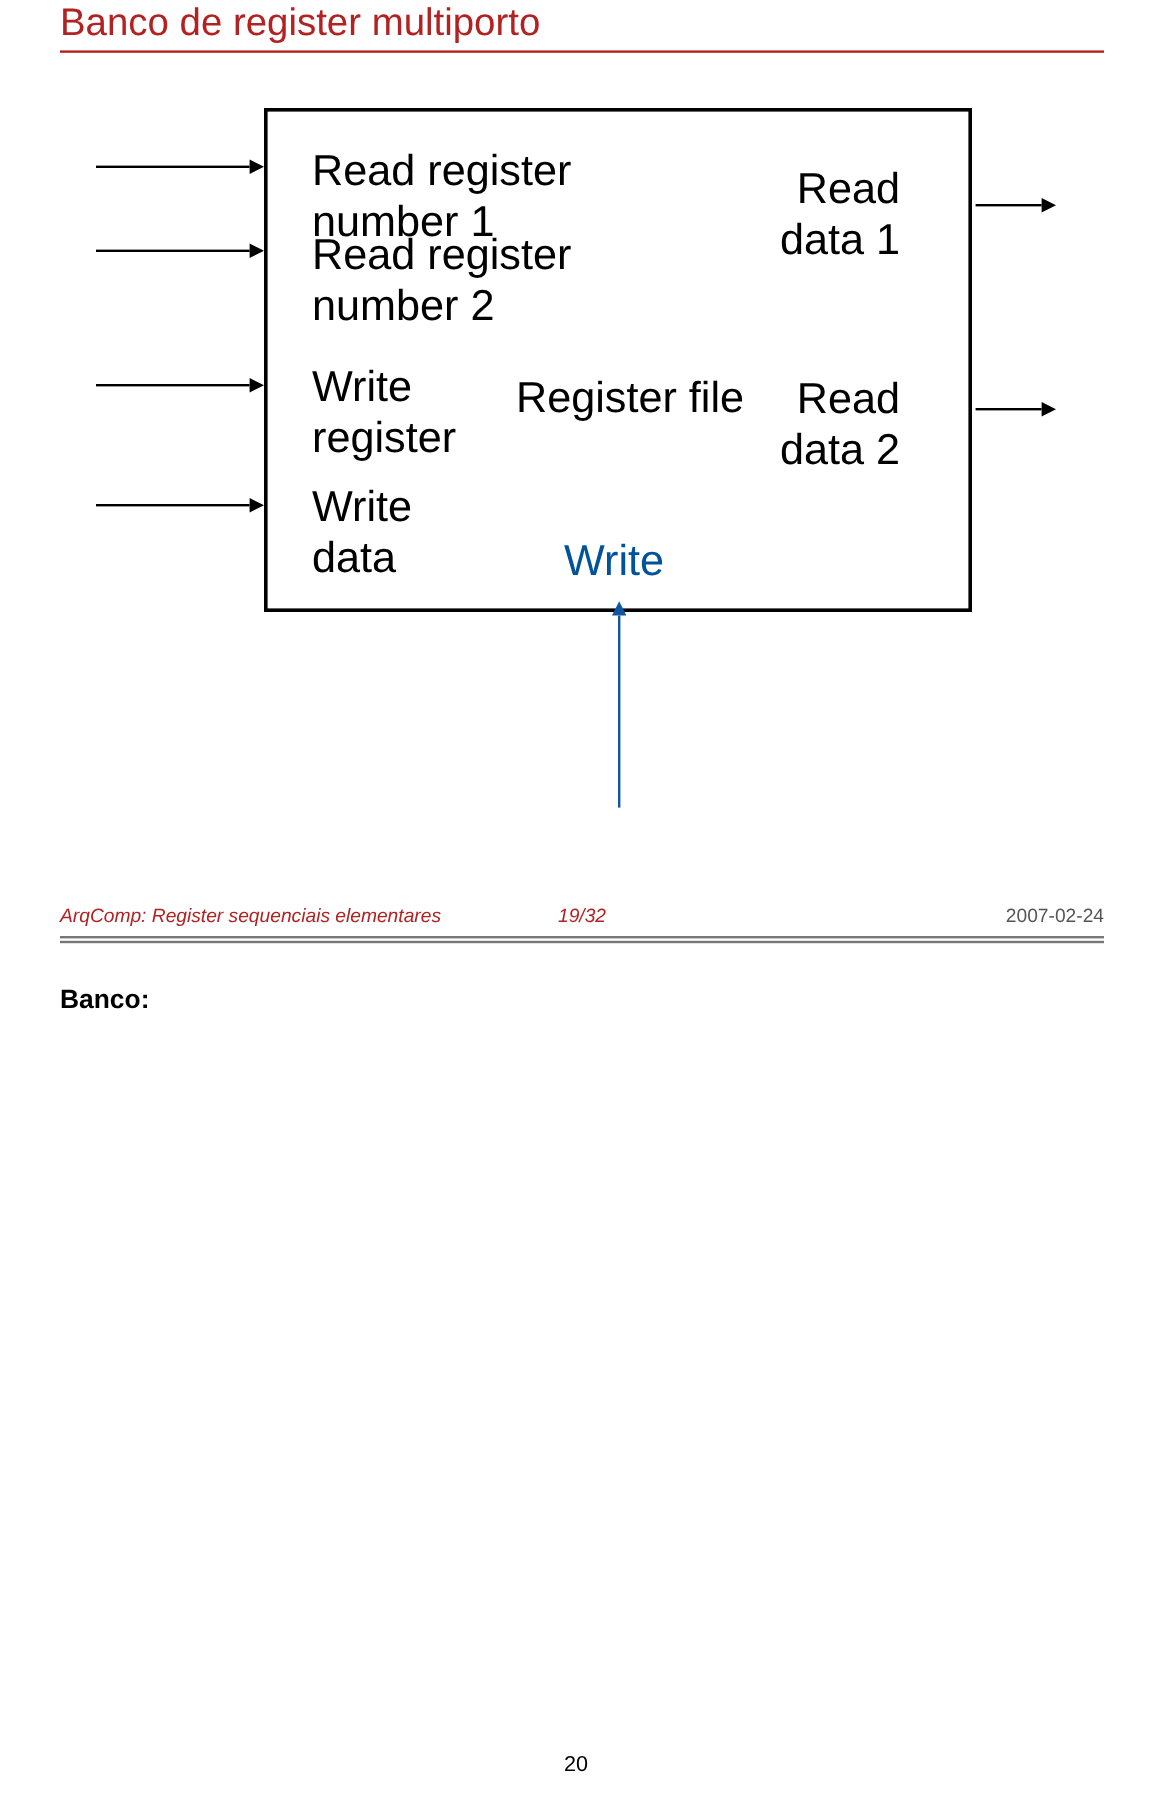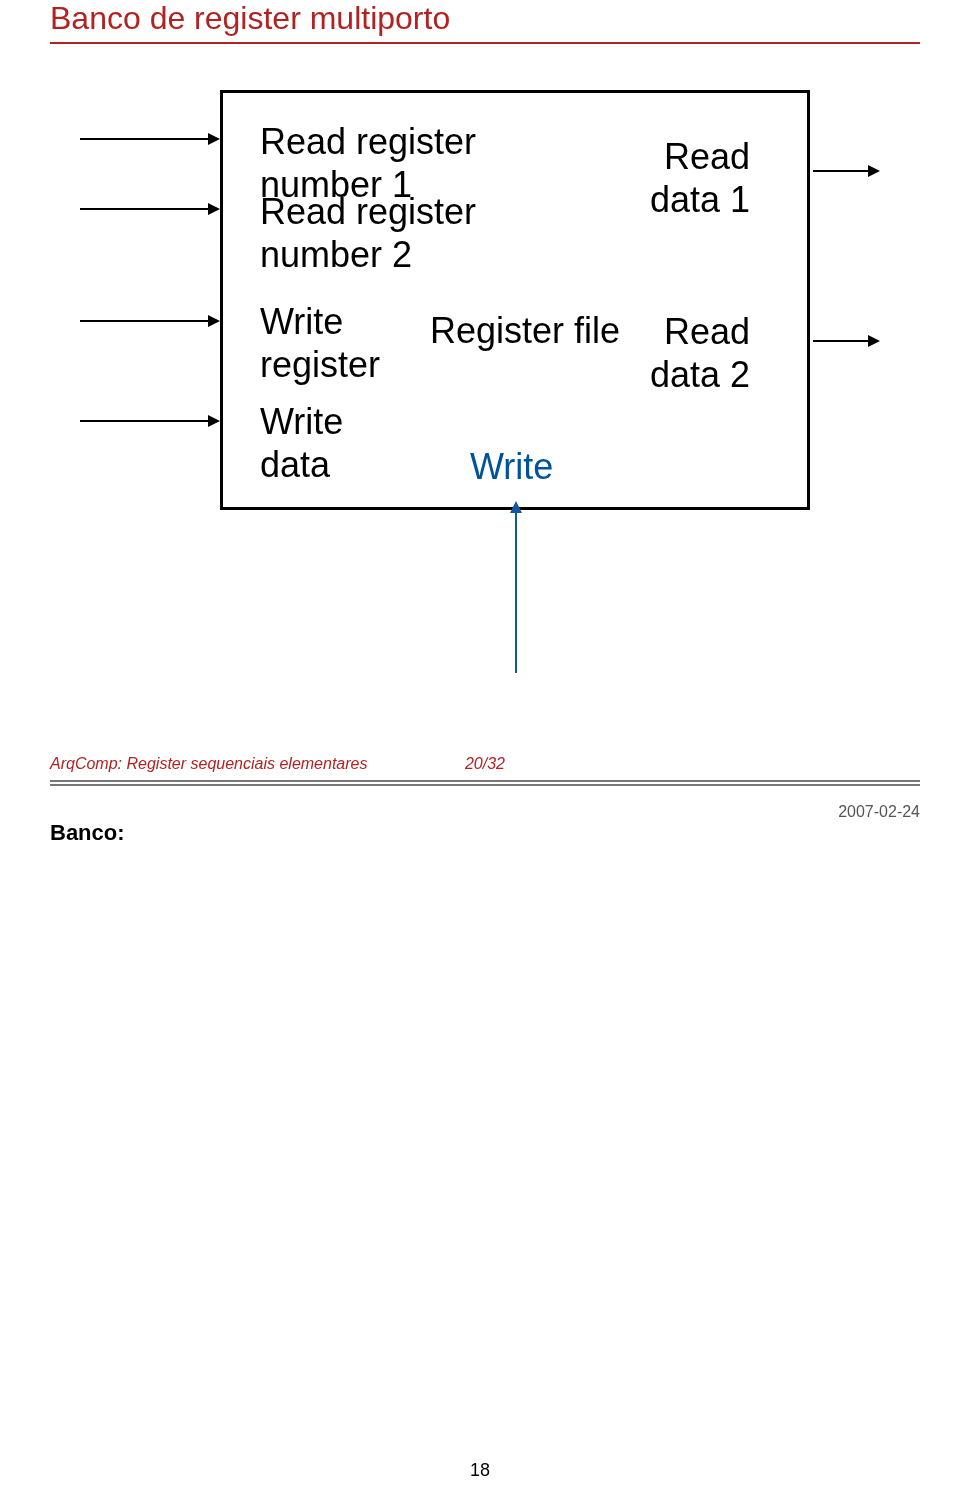--- a/index.html
+++ b/index.html
@@ -105,21 +105,21 @@
       position: absolute;
       left: 50px;
       top: 755px;
       width: 870px;
       font-size: 16px;
       color: #b22222;
       font-style: italic;
     }
     .footer-left { position: absolute; left: 0; }
     .footer-center { position: absolute; left: 0; width: 100%; text-align: center; }
-    .footer-right { position: absolute; right: 0; font-style: normal; color: #555; margin-top: 48px; }
+    .footer-right { position: absolute; right: 0; font-style: normal; color: #555; }
     .footer-line-top {
       position: absolute;
       left: 50px;
       top: 780px;
       width: 870px;
       height: 2px;
       background: #777;
     }
     .footer-line-bot {
       position: absolute;
@@ -178,21 +178,21 @@
   <div class="arrow-head-right out1h"></div>
   <div class="arrow-line out2"></div>
   <div class="arrow-head-right out2h"></div>
 
   <div class="vline write-vline"></div>
   <div class="arrow-head-up write-head"></div>
 </div>
 
 <div class="footer">
   <span class="footer-left">ArqComp: Register sequenciais elementares</span>
-  <span class="footer-center">20/32</span>
+  <span class="footer-center">19/32</span>
   <span class="footer-right">2007-02-24</span>
 </div>
 <div class="footer-line-top"></div>
 <div class="footer-line-bot"></div>
 
 <div class="notas">Banco:</div>
 
-<div class="page-num">18</div>
+<div class="page-num">20</div>
 
 </body></html>

